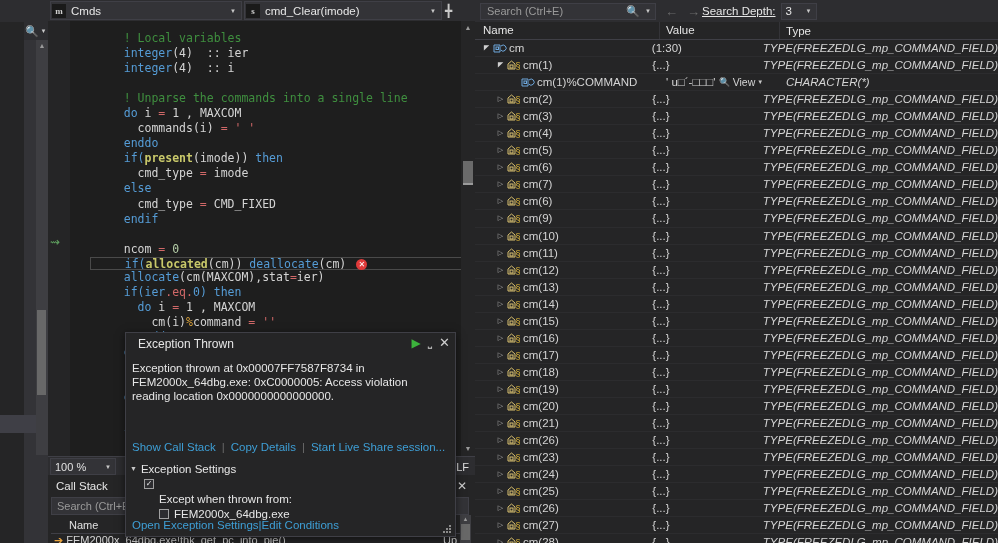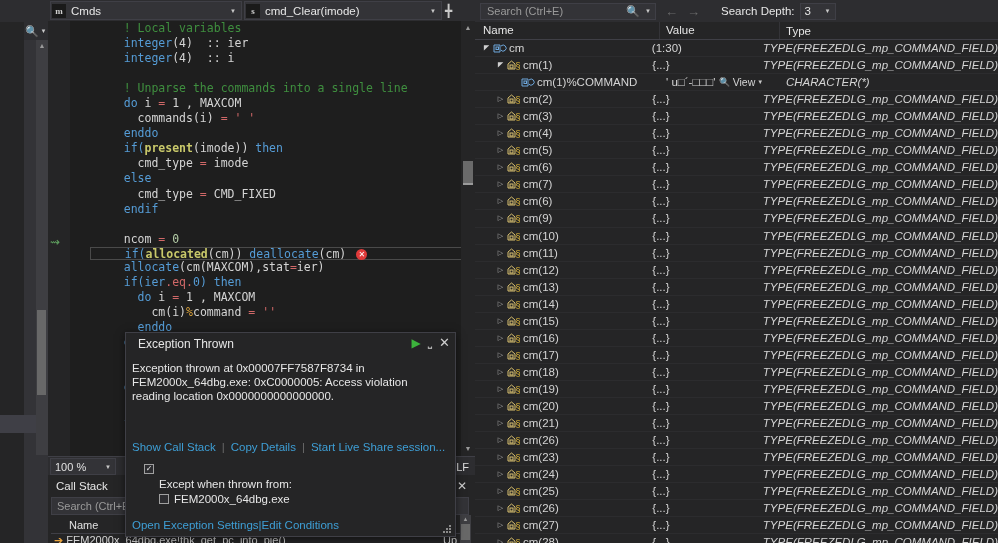--- a/index.html
+++ b/index.html
@@ -76,21 +76,21 @@
   }
   .glyph-margin {
     position:absolute; left:0; top:0; width:22px; height:435px; background:#252526;
   }
   .code-area {
     position:absolute; left:22px; top:0; right:14px; bottom:0;
     background:#1e1e1e;
     font-family:"DejaVu Sans Mono", monospace;
     font-size:11.5px;
     line-height:15.05px;
-    padding-top:0;
+    padding-top:10px;
     white-space:pre;
   }
   .ln { height:15.05px; padding-left:26px; position:relative; }
   .ln.highlight-box {
     margin-left:20px; padding-left:6px; border:1px solid #4a4a4a; height:13.05px;
     line-height:13.05px; width:398px; box-sizing:border-box;
   }
   .cmt { color:#3f8f3f; }
   .kw  { color:#559cd6; }
   .kw2 { color:#c8c86a; font-weight:bold; }
@@ -215,21 +215,21 @@
     height:22px; display:flex; align-items:center; background:#2d2d30;
   }
   .wsearch {
     width:176px; height:17px; background:#333337; border:1px solid #3f3f46;
     box-sizing:border-box; display:flex; align-items:center;
     color:#9a9a9a; font-size:11px; padding-left:6px; margin-left:5px; position:relative;
   }
   .wsearch .magn { position:absolute; right:15px; color:#c8c8c8; font-size:11px; }
   .wsearch .dcaret { position:absolute; right:4px; color:#c8c8c8; font-size:6px; }
   .warrow { color:#6a6a6a; font-size:13px; margin-left:9px; }
-  .wdepth-label { color:#e6e6e6; font-size:11.5px; margin-left:21px; }
+  .wdepth-label { color:#e6e6e6; font-size:11.5px; margin-left:2px;text-decoration:underline; }
   .wdepth {
     width:36px; height:17px; background:#333337; border:1px solid #3f3f46;
     box-sizing:border-box; margin-left:5px; display:flex; align-items:center;
     justify-content:space-between; padding:0 4px; color:#e6e6e6; font-size:11.5px;
   }
   .wdepth .dcaret { font-size:6px; color:#c8c8c8; }
 
   .wgrid-head {
     height:17px; display:flex; align-items:center; font-size:11.5px; color:#e6e6e6;
     border-bottom:1px solid #3f3f46; background:#252526;
@@ -352,20 +352,24 @@
     </div>
     <div class="exdlg-msg">Exception thrown at 0x00007FF7587F8734 in FEM2000x_64dbg.exe: 0xC0000005: Access violation reading location 0x0000000000000000.</div>
     <div class="exdlg-links">
       <span>Show Call Stack</span>
       <span class="sep">|</span>
       <span>Copy Details</span>
       <span class="sep">|</span>
       <span>Start Live Share session...</span>
     </div>
     <div class="exdlg-settings">
+      <div class="exrow">
+        <span class="tri">▼</span>
+        <span>Exception Settings</span>
+      </div>
       <div class="exrow" style="padding-left:14px;">
         <span class="chk">✓</span>
       </div>
       <div class="exrow" style="padding-left:29px;">
         <span>Except when thrown from:</span>
       </div>
       <div class="exrow" style="padding-left:29px;">
         <span class="chk"></span>
         <span>FEM2000x_64dbg.exe</span>
       </div>

